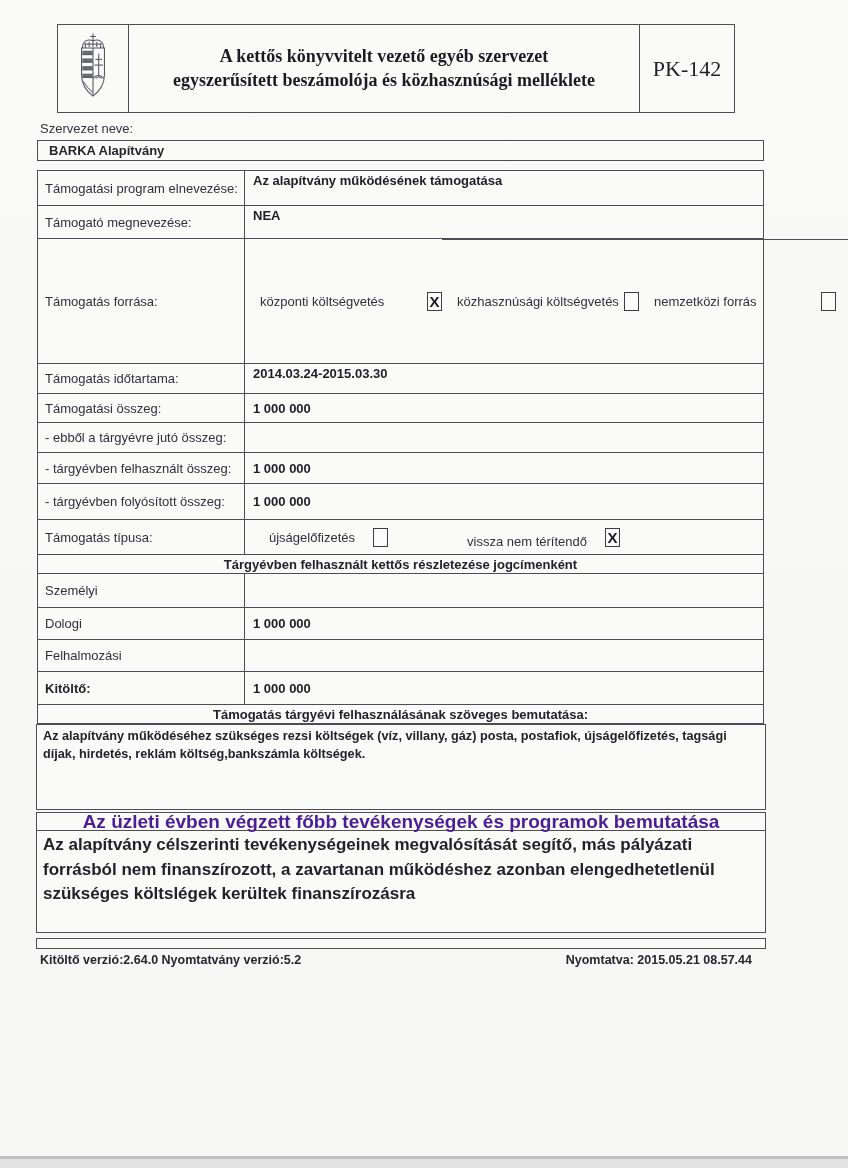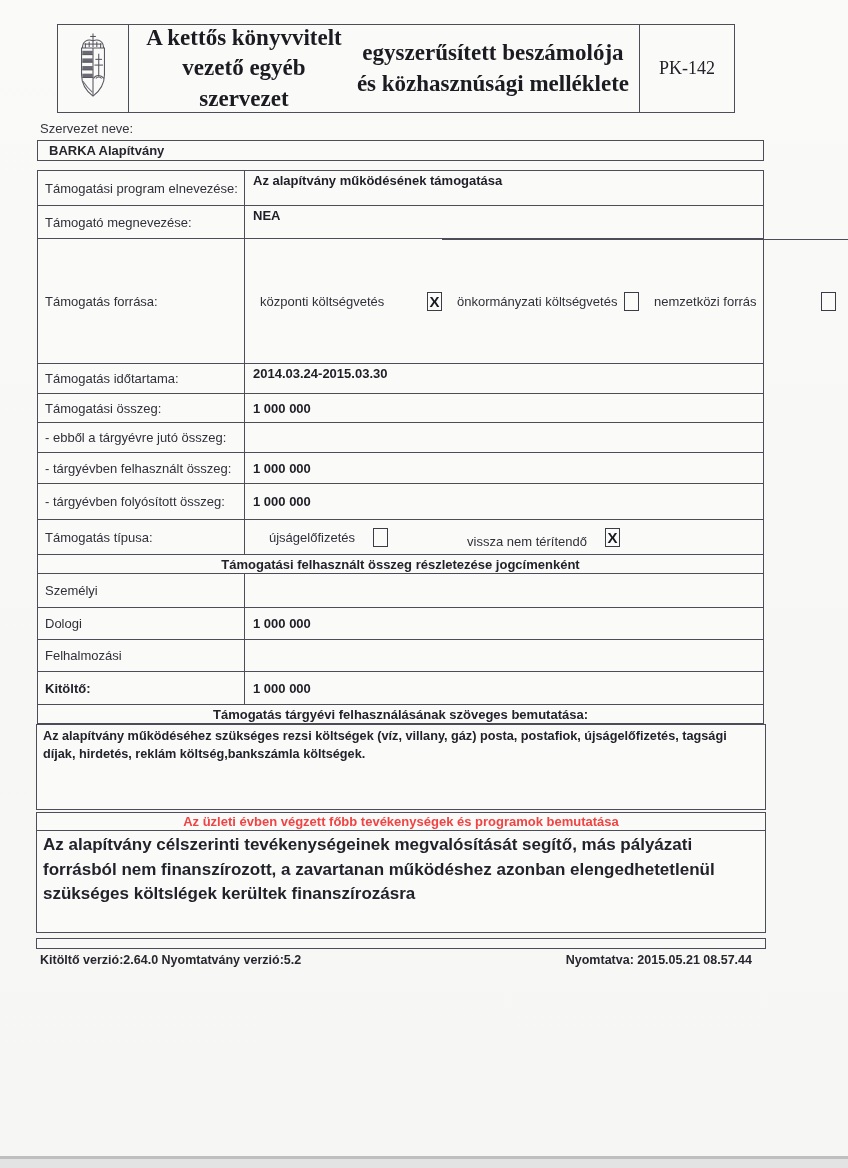--- a/index.html
+++ b/index.html
@@ -10,25 +10,25 @@
   *{box-sizing:border-box;margin:0;padding:0;}
   body{margin:0;background:#e9e9e9;font-family:"Liberation Sans",sans-serif;color:var(--ink);}
   .page{position:relative;width:848px;height:1168px;margin:0 auto;
         background:linear-gradient(180deg,#fafaf8 0%,#f7f7f6 60%,#f6f6f4 100%);
         overflow:hidden;}
   
   .header-box{position:absolute;left:57px;top:24px;width:678px;height:89px;
               border:1.5px solid var(--line);display:flex;background:#fafaf8;}
   .emblem-cell{width:71px;border-right:1.2px solid var(--line);display:flex;
                align-items:center;justify-content:center;}
-  .title-cell{flex:1;display:flex;flex-direction:row;align-items:center;justify-content:center;
-              font-family:"Liberation Serif",serif;font-weight:bold;font-size:23px;
+  .title-cell{flex:1;display:flex;flex-direction:column;justify-content:center;
+              font-family:"Liberation Serif",serif;font-weight:bold;font-size:18px;
               line-height:1.32;text-align:center;color:#1b1b22;padding:0 6px;}
   .pk-cell{width:95px;border-left:1.2px solid var(--line);display:flex;align-items:center;
-           justify-content:center;font-family:"Liberation Serif",serif;font-size:18px;color:#22222a;}
+           justify-content:center;font-family:"Liberation Serif",serif;font-size:22px;color:#22222a;}
   
   .org-label{position:absolute;left:40px;top:121px;font-size:13px;color:#34343e;}
   .org-box{position:absolute;left:37px;top:140px;width:727px;height:21px;
            border:1.2px solid var(--line);display:flex;align-items:center;
            padding-left:11px;font-size:13px;font-weight:bold;background:#fafaf8;}
   
   .main-table{position:absolute;left:37px;top:170px;width:727px;
               border:1.2px solid var(--line);background:#fafaf8;}
   .r{display:flex;border-top:1px solid var(--line);}
   .r:first-child{border-top:none;}
@@ -54,21 +54,21 @@
   .shead{height:19px;border-top:1px solid var(--line);display:flex;align-items:center;
          justify-content:center;font-size:13px;font-weight:bold;color:#22222b;}
   .lbl-bold{font-weight:bold;color:#22222b;}
   
   .text-box1{position:absolute;left:36px;top:724px;width:730px;height:86px;
              border:1.2px solid var(--line);padding:2px 6px;background:#fafaf8;
              font-size:12.7px;font-weight:bold;line-height:1.45;color:#22222b;}
   .act-box{position:absolute;left:36px;top:812px;width:730px;height:121px;
            border:1.2px solid var(--line);background:#fafaf8;}
   .act-head{height:18px;border-bottom:1px solid var(--line);display:flex;align-items:center;
-            justify-content:center;font-size:13px;font-weight:bold;color:#ef4444;}
+            justify-content:center;font-size:19px;font-weight:bold;color:#4c1d95;}
   .act-body{padding:2px 6px;font-size:17px;font-weight:bold;line-height:1.45;color:#22222b;}
   .thin-bar{position:absolute;left:36px;top:938px;width:730px;height:11px;
             border:1px solid var(--line);background:#f9f9f7;}
   
   .footer{position:absolute;left:40px;top:953px;width:712px;display:flex;
           justify-content:space-between;font-size:12.5px;font-weight:bold;color:#26262e;}
   
   .scan-edge{position:absolute;left:0;top:1156px;width:848px;height:3px;background:#bfbfbf;}
   .scan-below{position:absolute;left:0;top:1159px;width:848px;height:9px;background:#e3e3e3;}
 </style>
@@ -134,21 +134,21 @@
     </div>
 
     <div class="r r-source">
       <div class="lbl">Támogatás forrása:</div>
       <div class="sub-col">
         <div class="sub-row">
           <span class="opt-label">központi költségvetés</span>
           <span class="cb checked">X</span>
         </div>
         <div class="sub-row">
-          <span class="opt-label">önkormányzati költségvetés</span>
+          <span class="opt-label">közhasznúsági költségvetés</span>
           <span class="cb"></span>
         </div>
         <div class="sub-row">
           <span class="opt-label">nemzetközi forrás</span>
           <span class="cb"></span>
         </div>
         <div class="sub-row">
           <span class="opt-label">más gazdálkodó</span>
           <span class="cb"></span>
         </div>
@@ -183,21 +183,21 @@
     <div class="r h35">
       <div class="lbl">Támogatás típusa:</div>
       <div class="type-val">
         <span class="t1">újságelőfizetés</span>
         <span class="cb"></span>
         <span class="t2">vissza nem térítendő</span>
         <span class="cb checked">X</span>
       </div>
     </div>
 
-    <div class="shead">Támogatási felhasznált összeg részletezése jogcímenként</div>
+    <div class="shead">Tárgyévben felhasznált kettős részletezése jogcímenként</div>
 
     <div class="r h34">
       <div class="lbl">Személyi</div>
       <div class="val"></div>
     </div>
 
     <div class="r h32">
       <div class="lbl">Dologi</div>
       <div class="val">1 000 000</div>
     </div>

